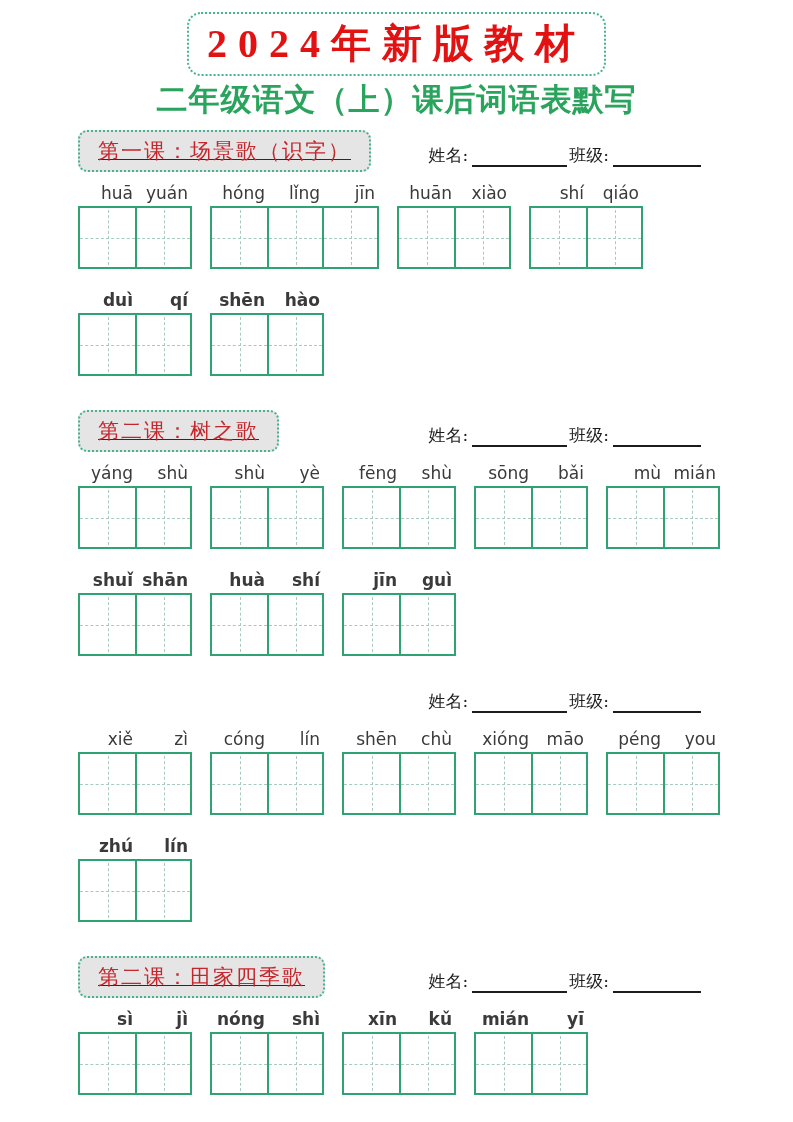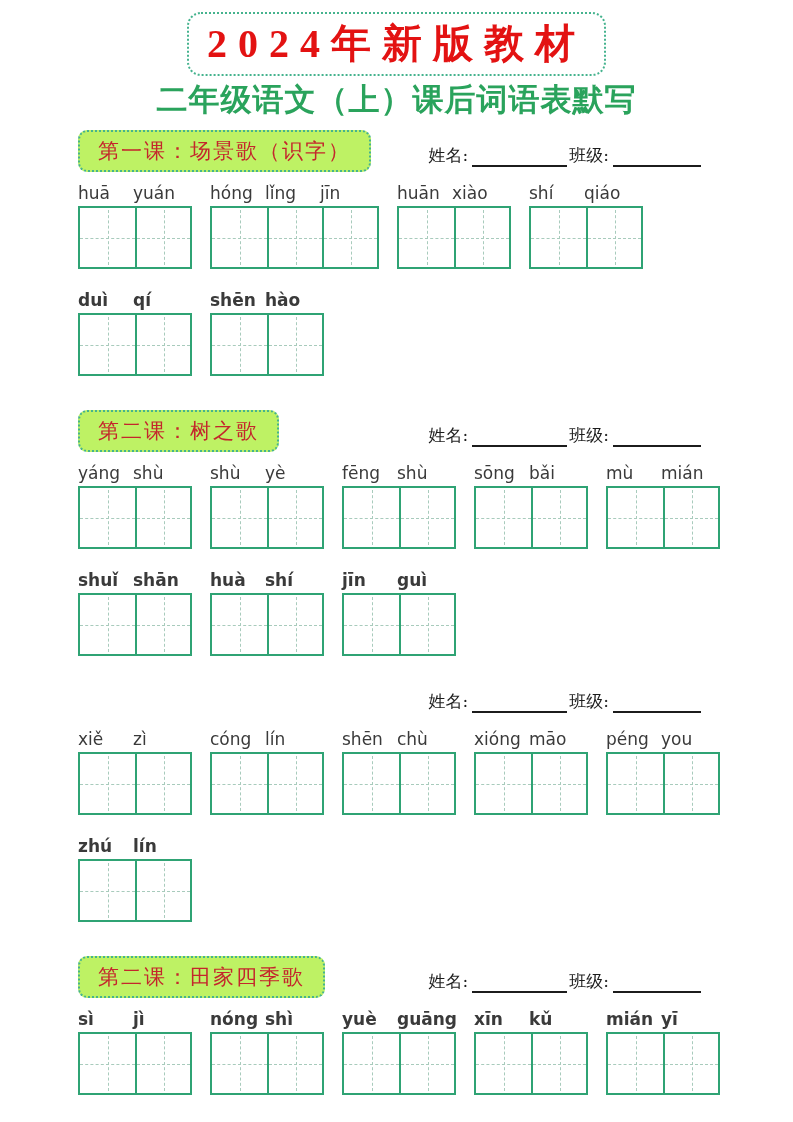--- a/index.html
+++ b/index.html
@@ -55,21 +55,22 @@
   .section:last-child{margin-bottom:0;}
   .section-header{
     display:flex;
     align-items:flex-end;
     margin-bottom:10px;
   }
   .section-title-box{
     border:2px dotted var(--green-dot);
     border-radius:9px;
     padding:6px 18px;
-    background:#bef264;
+    background:#e5e5e5;
+    text-decoration:underline;
   }
   .section-title{
     font-family:"DejaVu Serif", serif;
     font-size:21px;
     line-height:26px;
     letter-spacing:2px;
     color:var(--red-section);
     white-space:nowrap;
   }
   .fields{
@@ -96,21 +97,21 @@
   .word-row{
     display:flex;
     gap:18px;
     margin-bottom:20px;
   }
   .word-row:last-child{margin-bottom:0;font-weight:bold;}
   .word-group{display:block;}
   .pinyin-row{display:flex;margin-bottom:2px;}
   .pinyin{
     width:55px;
-    text-align:left;
+    text-align:right;
     font-family:"DejaVu Sans", sans-serif;
     font-size:17px;
     line-height:22px;
     color:#3a3a3a;
     white-space:nowrap;
   }
   .grid-box{
     display:flex;
     border:2px solid var(--green-grid);
     background:#fff;
@@ -549,36 +550,20 @@
                 <div class="hdash"></div>
               </div>
               <div class="cell">
                 <div class="vdash"></div>
                 <div class="hdash"></div>
               </div>
             </div>
           </div>
           <div class="word-group">
             <div class="pinyin-row">
-              <span class="pinyin">yuè</span>
-              <span class="pinyin">guāng</span>
-            </div>
-            <div class="grid-box">
-              <div class="cell">
-                <div class="vdash"></div>
-                <div class="hdash"></div>
-              </div>
-              <div class="cell">
-                <div class="vdash"></div>
-                <div class="hdash"></div>
-              </div>
-            </div>
-          </div>
-          <div class="word-group">
-            <div class="pinyin-row">
               <span class="pinyin">xīn</span>
               <span class="pinyin">kǔ</span>
             </div>
             <div class="grid-box">
               <div class="cell">
                 <div class="vdash"></div>
                 <div class="hdash"></div>
               </div>
               <div class="cell">
                 <div class="vdash"></div>

